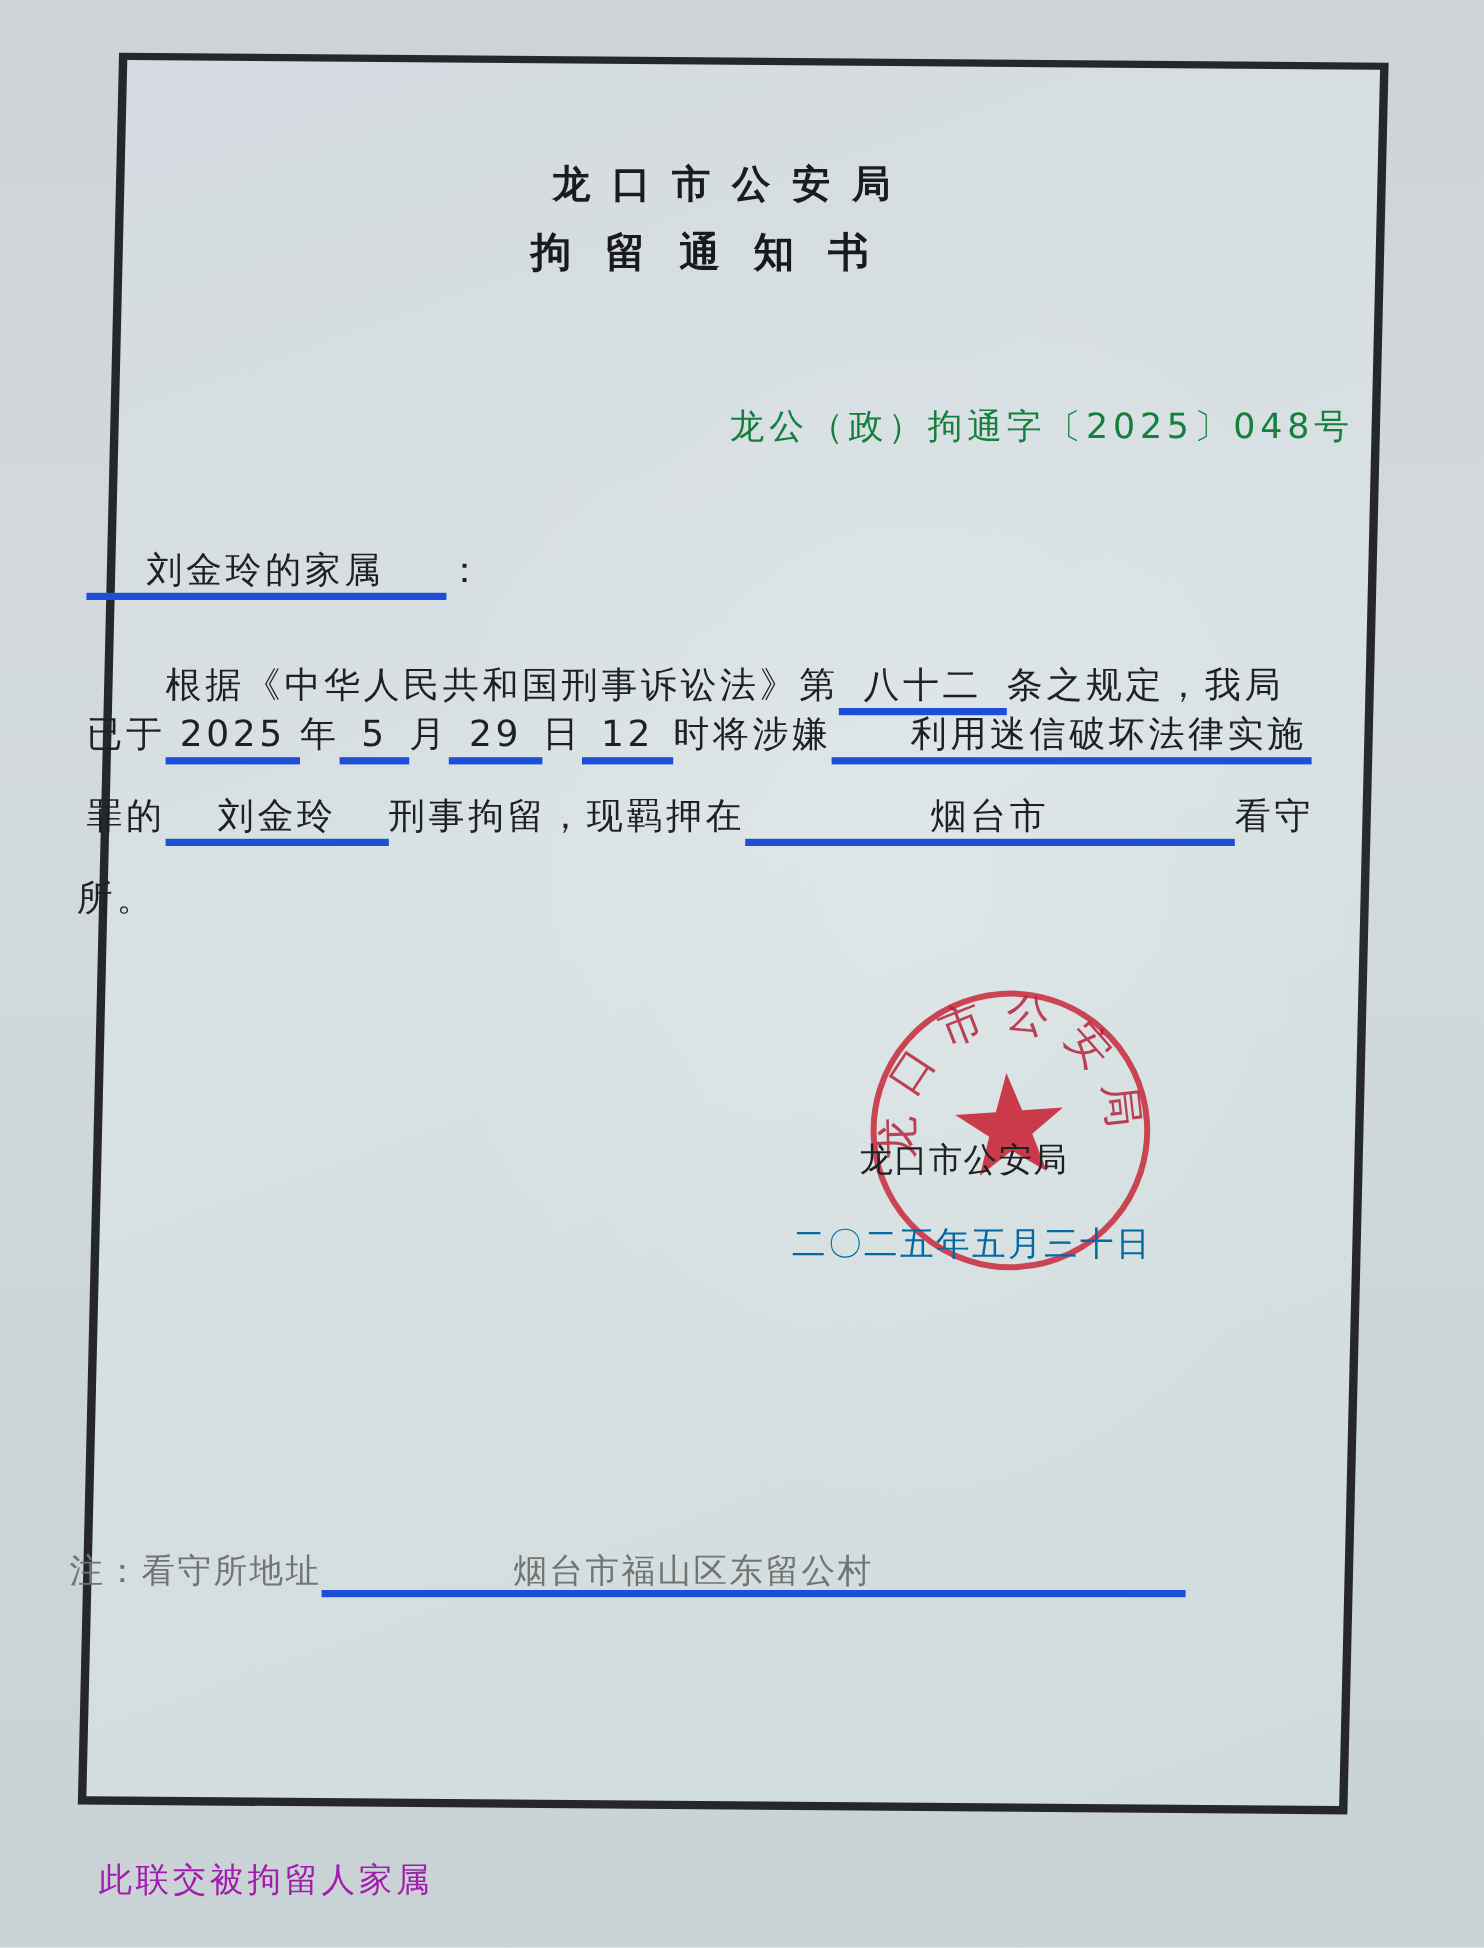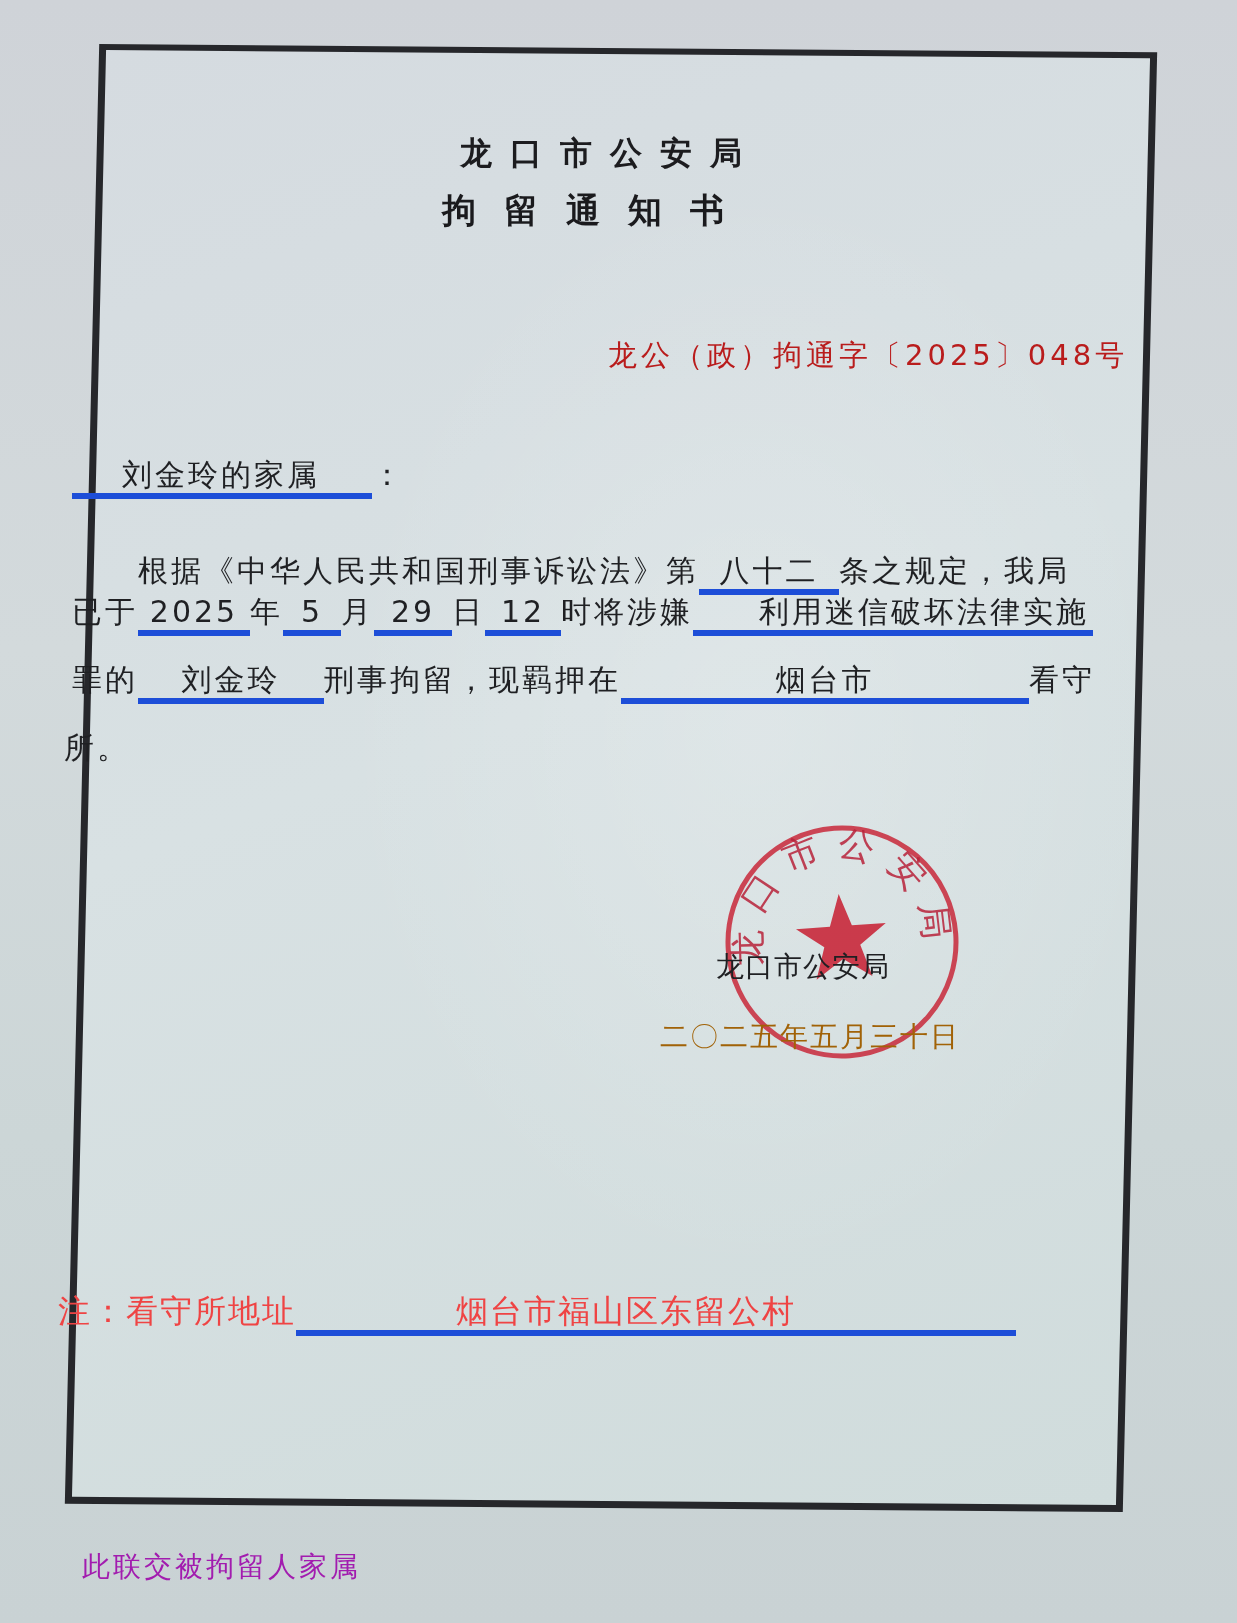--- a/index.html
+++ b/index.html
@@ -45,21 +45,21 @@
       font-family: "DejaVu Serif", "Liberation Serif", serif;
       font-weight: bold;
       font-size: 34px;
       letter-spacing: 28px;
       color: #1a1a1d;
     }
     .doc-number {
       left: 608px; top: 336px;
       font-size: 29px;
       letter-spacing: 4px;
-      color: #b91c1c;
+      color: #15803d;
     }
     .body-text {
       font-size: 30px;
       letter-spacing: 3px;
       color: #1f2023;
     }
     .fill {
       display: inline-block;
       border-bottom: 6px solid #1d4ed8;
       text-align: center;
@@ -81,27 +81,27 @@
     .signature {
       left: 716px; top: 948px;
       font-size: 28px;
       letter-spacing: 1px;
       color: #1f2023;
     }
     .sign-date {
       left: 660px; top: 1018px;
       font-size: 28px;
       letter-spacing: 2px;
-      color: #a16207;
+      color: #0369a1;
     }
     .note {
       left: 58px; top: 1290px;
-      font-size: 32px;
+      font-size: 28px;
       letter-spacing: 2px;
-      color: #ef4444;
+      color: #737373;
     }
     .footer-note {
       left: 82px; top: 1548px;
       font-size: 28px;
       letter-spacing: 3px;
       color: #a21caf;
     }
     .flare {
       position: absolute;
       left: 260px; top: 190px;

